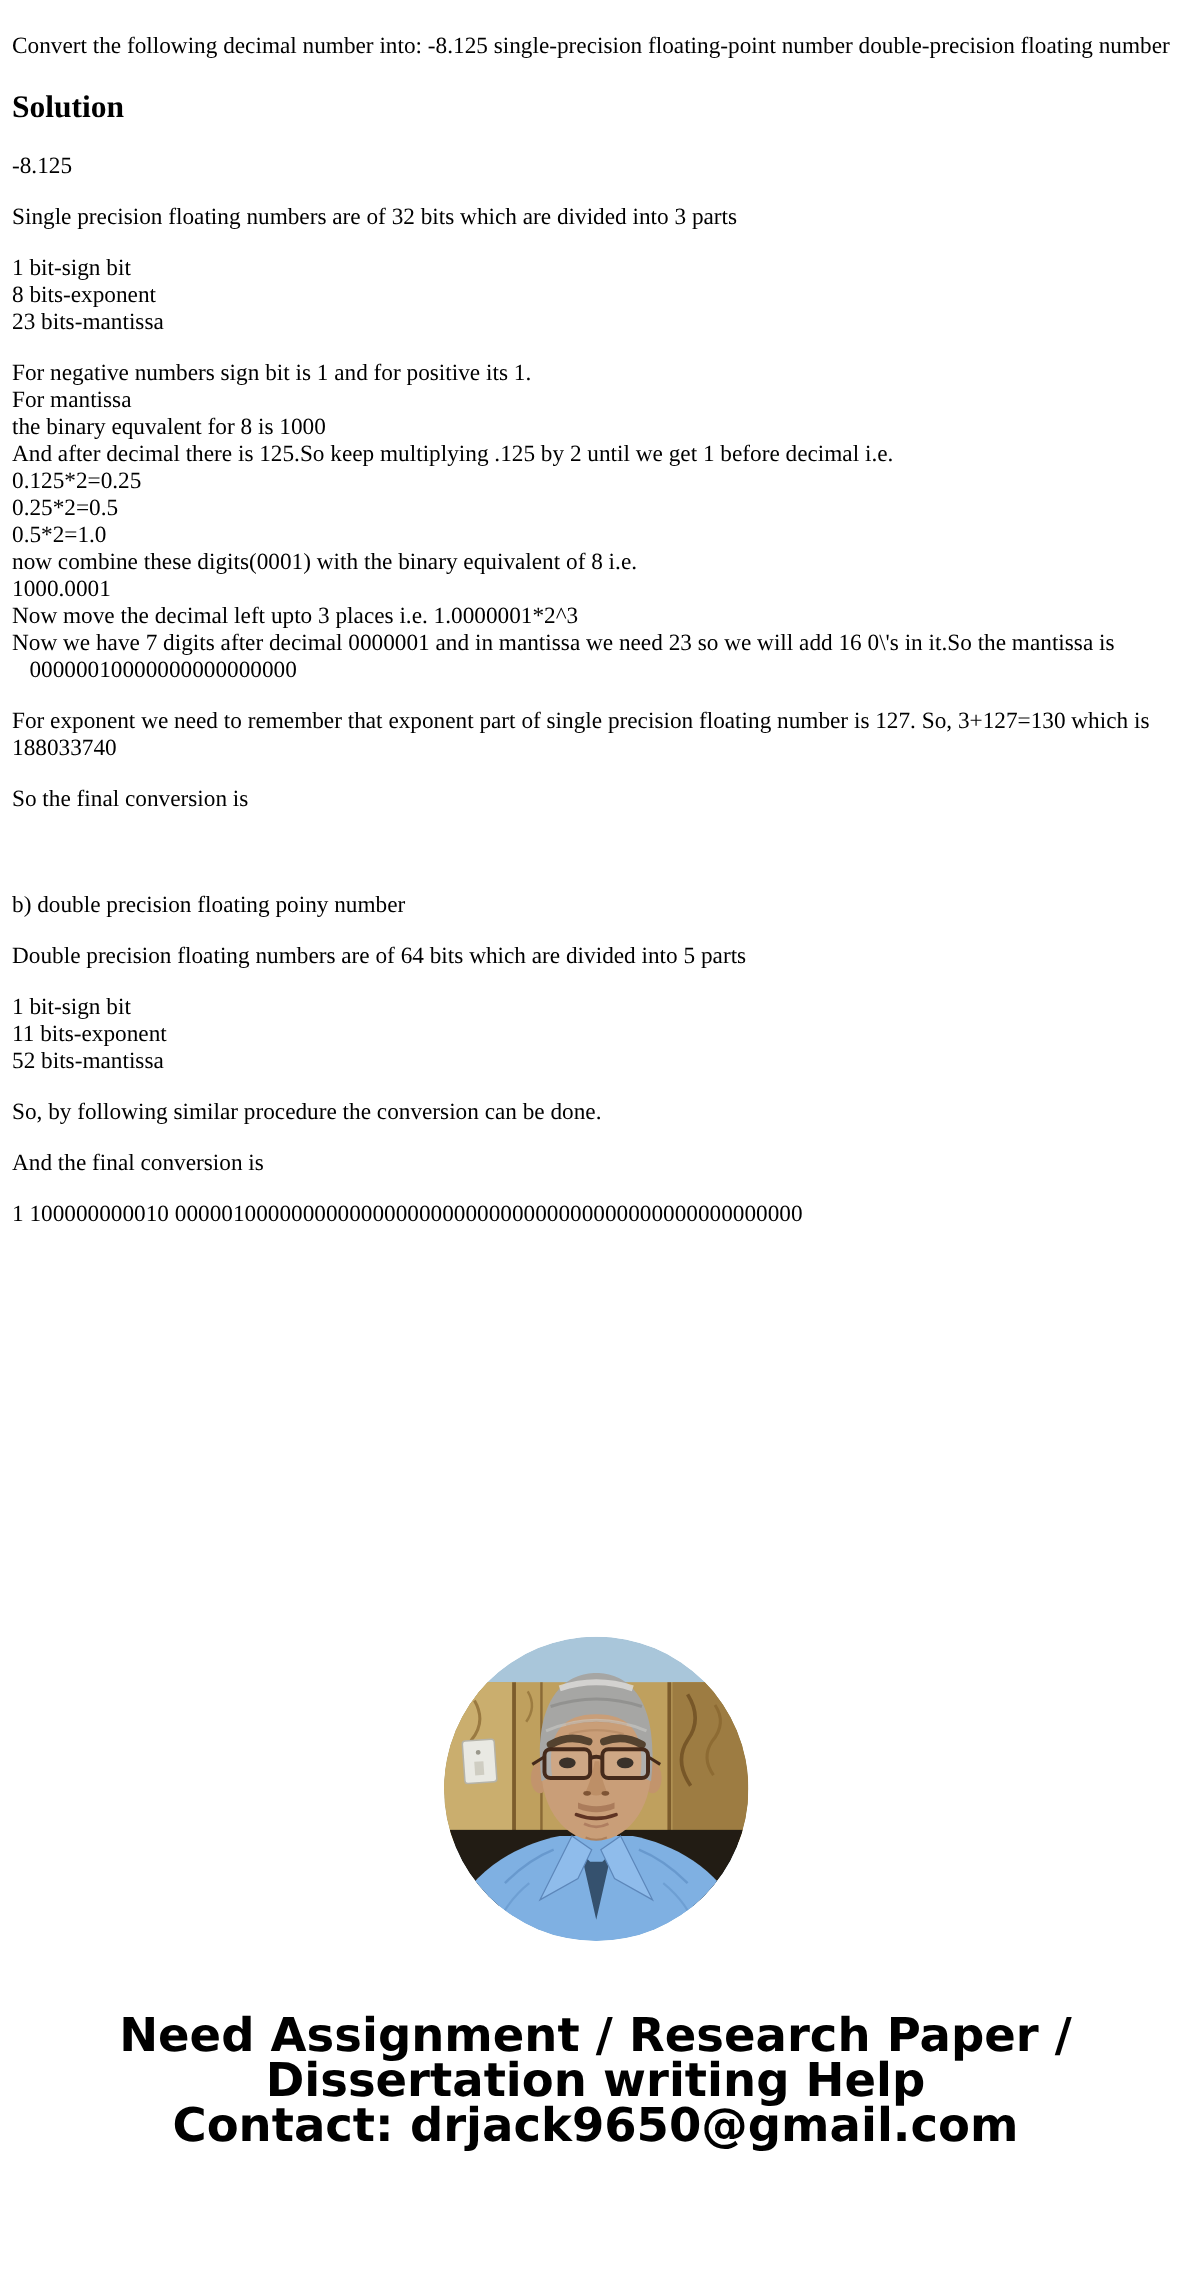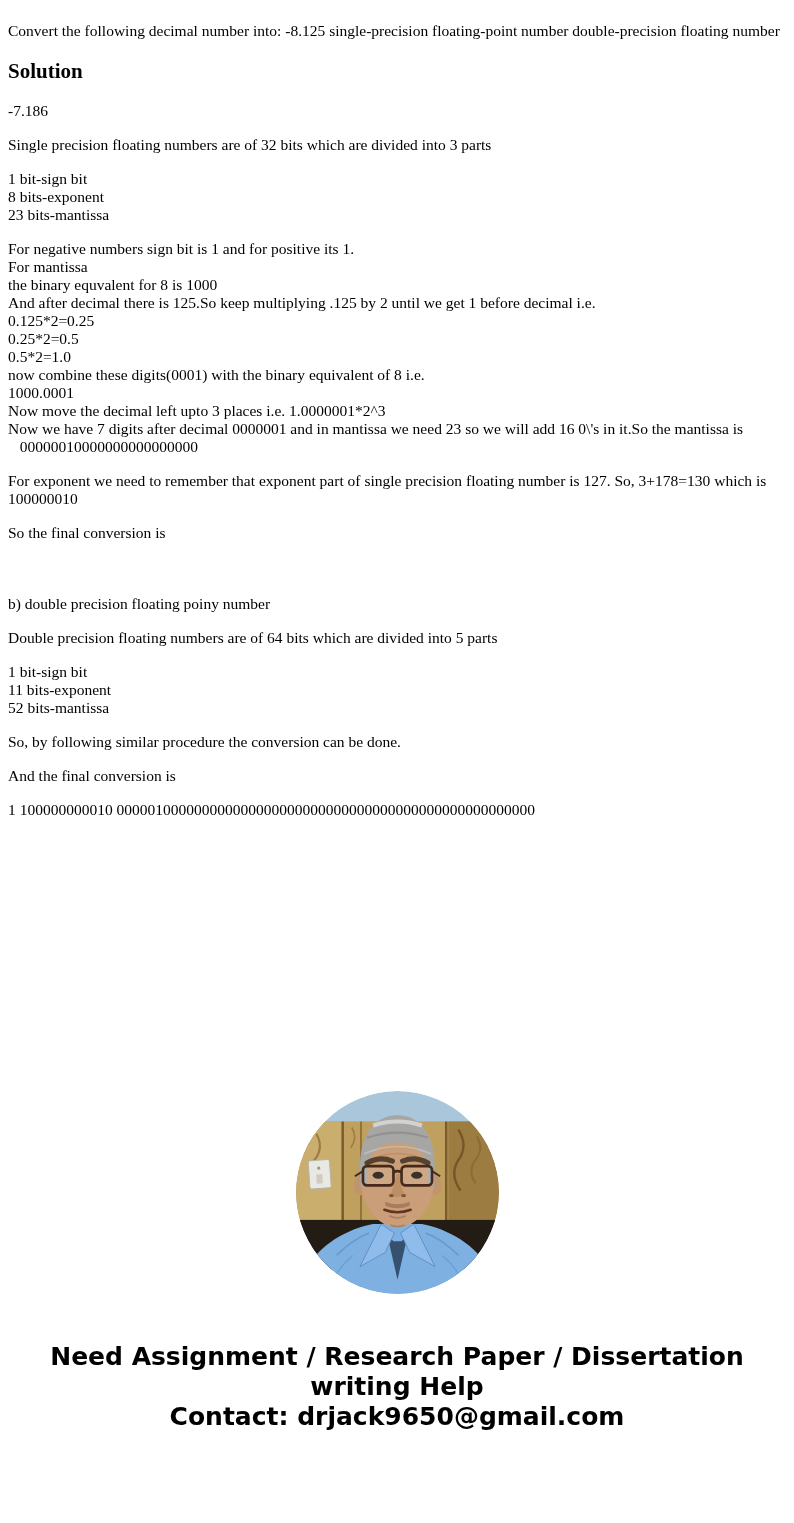--- a/index.html
+++ b/index.html
@@ -32,37 +32,37 @@
     overflow: hidden;
   }
   .avatar-wrap svg { display: block; width: 100%; height: 100%; }
 
   .footer {
     margin: 48px auto 28px auto;
     max-width: 750px;
     text-align: center;
     font-family: "DejaVu Sans", sans-serif;
     font-weight: 700;
-    font-size: 25px;
+    font-size: 31px;
     line-height: 30px;
     color: #000000;
   }
 </style>
 </head>
 <body>
 
 <div class="doc">
   <p class="block question">Convert the following decimal number into: -8.125 single-precision floating-point number double-precision floating number</p>
   <h2 class="solution-heading">Solution</h2>
   <div>
-      <p class="block">-7.186</p>
+      <p class="block">-8.125</p>
       <p class="block">Single precision floating numbers are of 32 bits which are divided into 3 parts</p>
       <p class="block">1 bit-sign bit<br>8 bits-exponent<br>23 bits-mantissa</p>
       <p class="block">For negative numbers sign bit is 1 and for positive its 1.<br>For mantissa<br>the binary equvalent for 8 is 1000<br>And after decimal there is 125.So keep multiplying .125 by 2 until we get 1 before decimal i.e.<br>0.125*2=0.25<br>0.25*2=0.5<br>0.5*2=1.0<br>now combine these digits(0001) with the binary equivalent of 8 i.e.<br>1000.0001<br>Now move the decimal left upto 3 places i.e. 1.0000001*2^3<br>Now we have 7 digits after decimal 0000001 and in mantissa we need 23 so we will add 16 0\'s in it.So the mantissa is<br>   00000010000000000000000</p>
-      <p class="block">For exponent we need to remember that exponent part of single precision floating number is 127. So, 3+178=130 which is 100000010</p>
+      <p class="block">For exponent we need to remember that exponent part of single precision floating number is 127. So, 3+127=130 which is 188033740</p>
       <p class="block">So the final conversion is</p>
       <p class="block gap">b) double precision floating poiny number</p>
       <p class="block">Double precision floating numbers are of 64 bits which are divided into 5 parts</p>
       <p class="block">1 bit-sign bit<br>11 bits-exponent<br>52 bits-mantissa</p>
       <p class="block">So, by following similar procedure the conversion can be done.</p>
       <p class="block">And the final conversion is</p>
       <p class="block">1 100000000010 000001000000000000000000000000000000000000000000000000</p>
     </div>
 </div>
 

